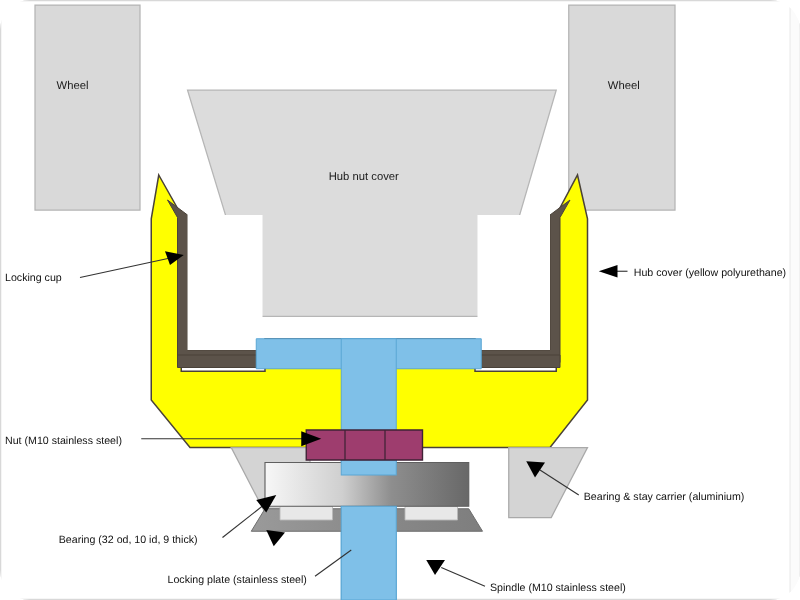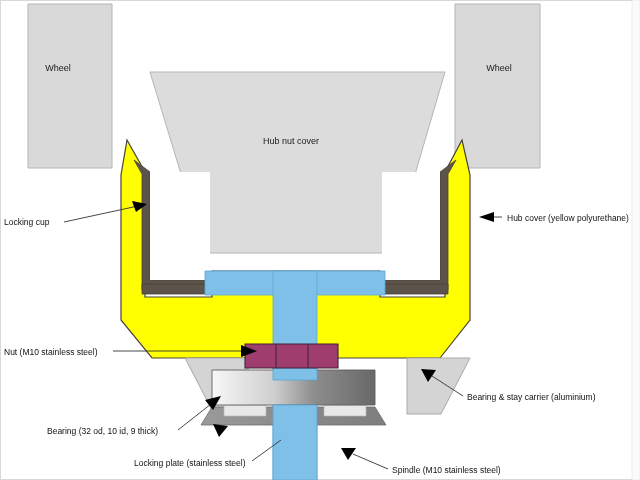--- a/index.html
+++ b/index.html
@@ -9,20 +9,21 @@
   }
   body {
     font-family: "Liberation Sans", sans-serif;
   }
   #canvas {
     position: relative;
     width: 640px;
     height: 480px;
     background: #ffffff;
     overflow: hidden;
+    border-radius: 24px;
   }
   #canvas svg {
     position: absolute;
     top: 0;
     left: 0;
     display: block;
   }
   .diagram-label {
     font-family: "Liberation Sans", sans-serif;
     font-size: 9px;

